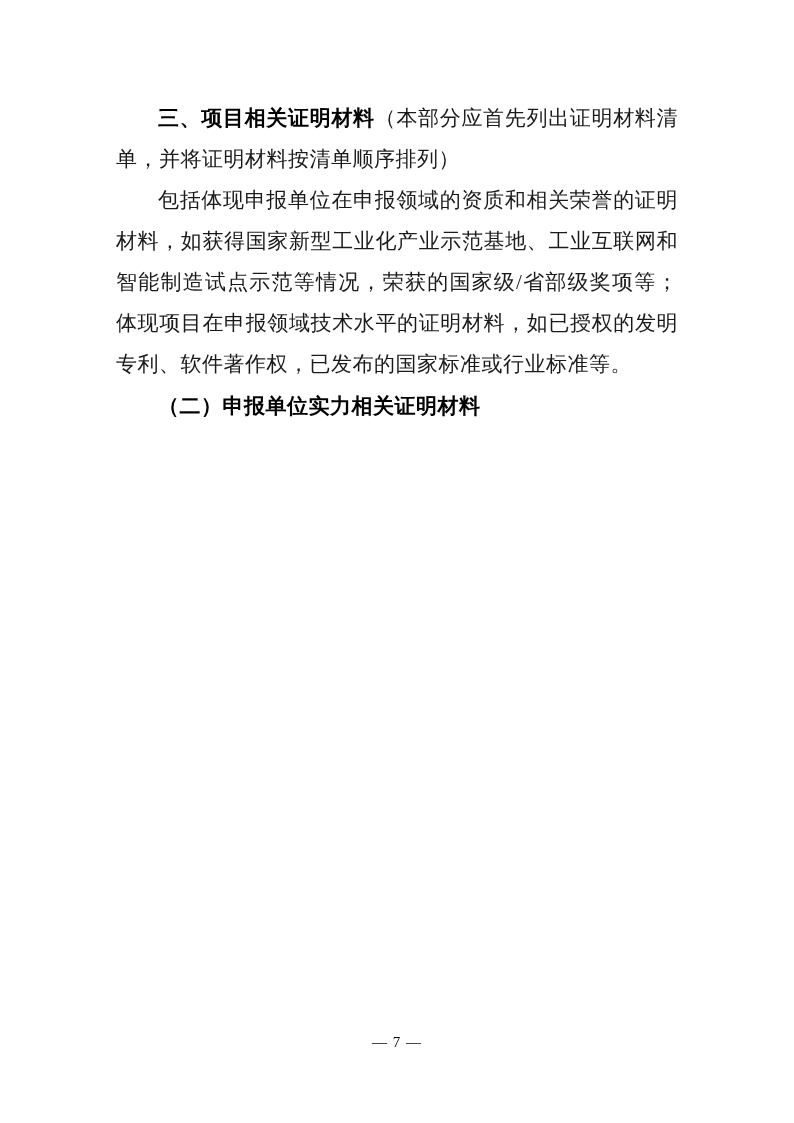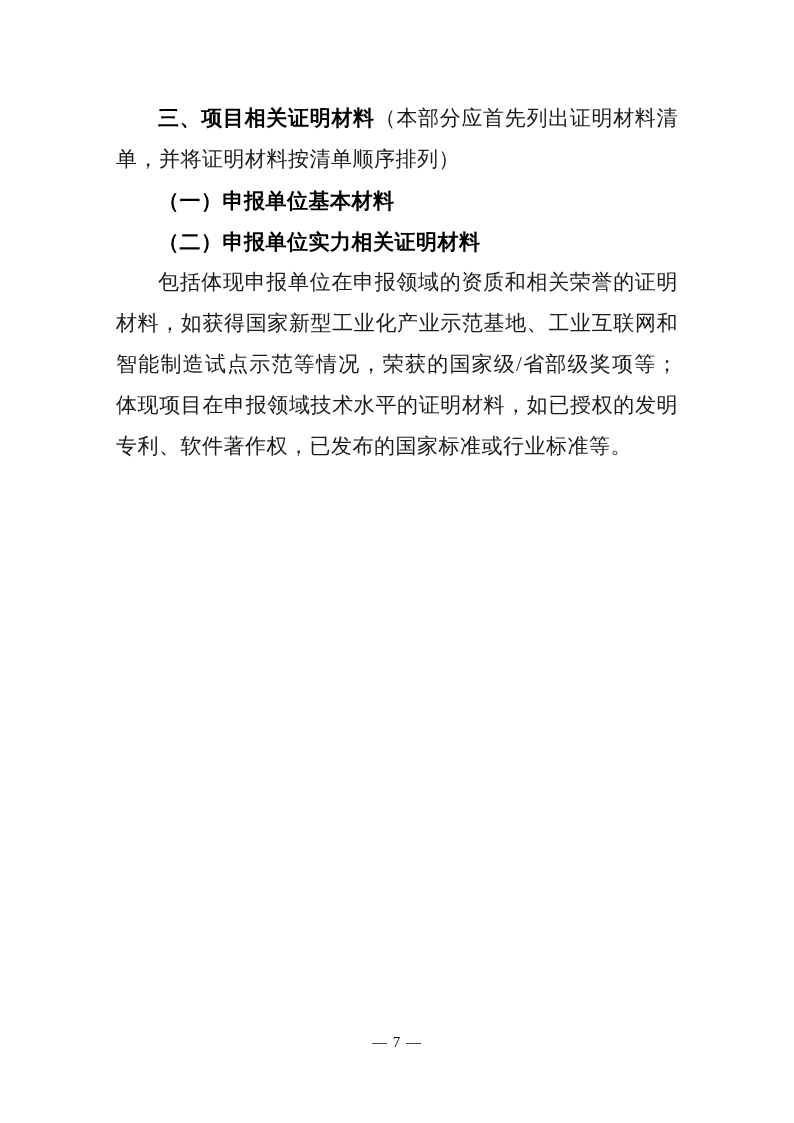--- a/index.html
+++ b/index.html
@@ -60,25 +60,24 @@
   }
 </style>
 </head>
 <body>
 
 <div class="page">
   <div class="content">
 
     <p class="para"><span class="hei-bold">三、项目相关证明材料</span><span class="kai">（本部分应首先列出证明材料清单，并将证明材料按清单顺序排列）</span></p>
 
-    <p class="para hei-bold">（一）申报单位基本材料</p>
 
 
+    <p class="para fangsong">包括体现申报单位在申报领域的资质和相关荣誉的证明材料，如获得国家新型工业化产业示范基地、工业互联网和智能制造试点示范等情况，荣获的国家级/省部级奖项等；体现项目在申报领域技术水平的证明材料，如已授权的发明专利、软件著作权，已发布的国家标准或行业标准等。</p>
+
     <p class="para hei-bold">（二）申报单位实力相关证明材料</p>
-
-    <p class="para fangsong">包括体现申报单位在申报领域的资质和相关荣誉的证明材料，如获得国家新型工业化产业示范基地、工业互联网和智能制造试点示范等情况，荣获的国家级/省部级奖项等；体现项目在申报领域技术水平的证明材料，如已授权的发明专利、软件著作权，已发布的国家标准或行业标准等。</p>
 
   </div>
 
   <div class="footer">
     <span>— 7 —</span>
   </div>
 </div>
 
 </body></html>

